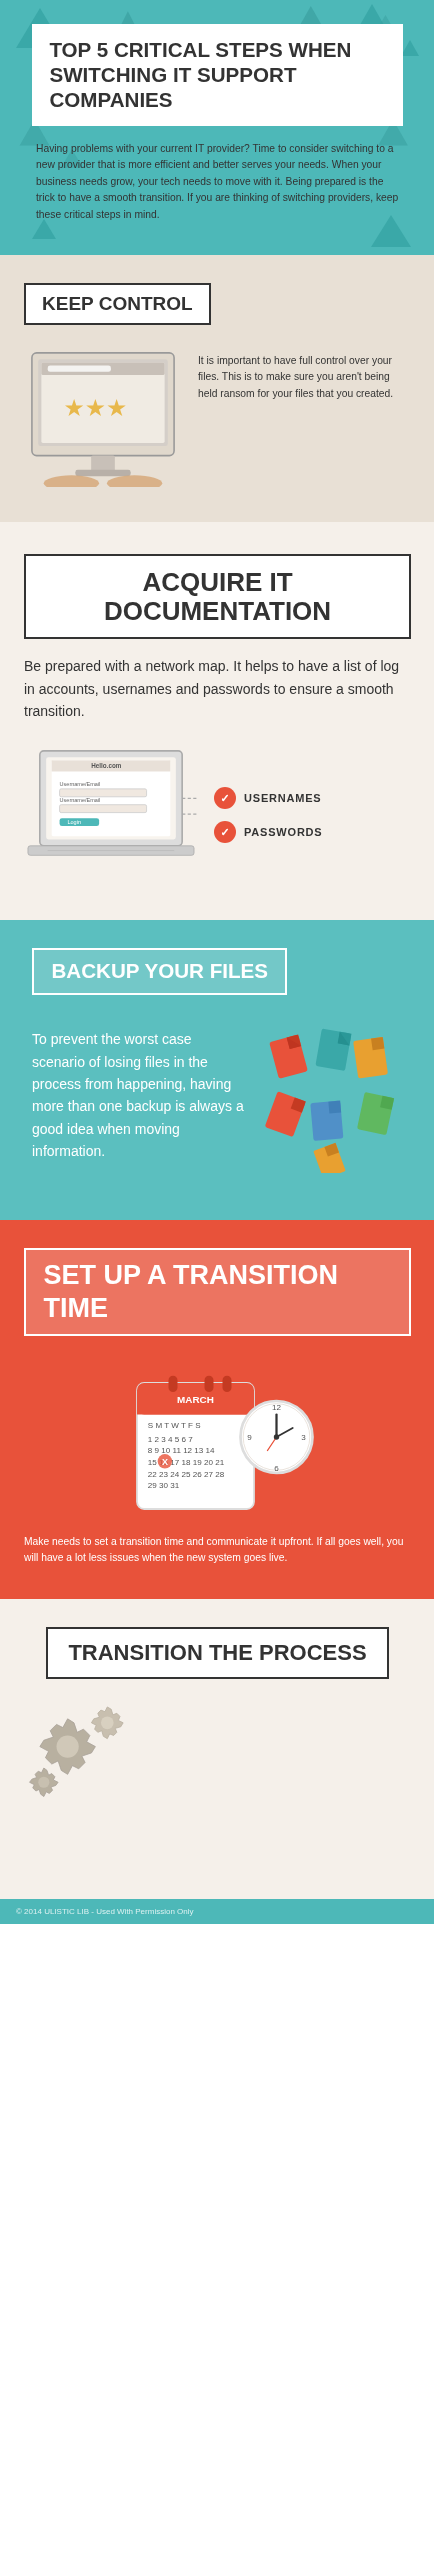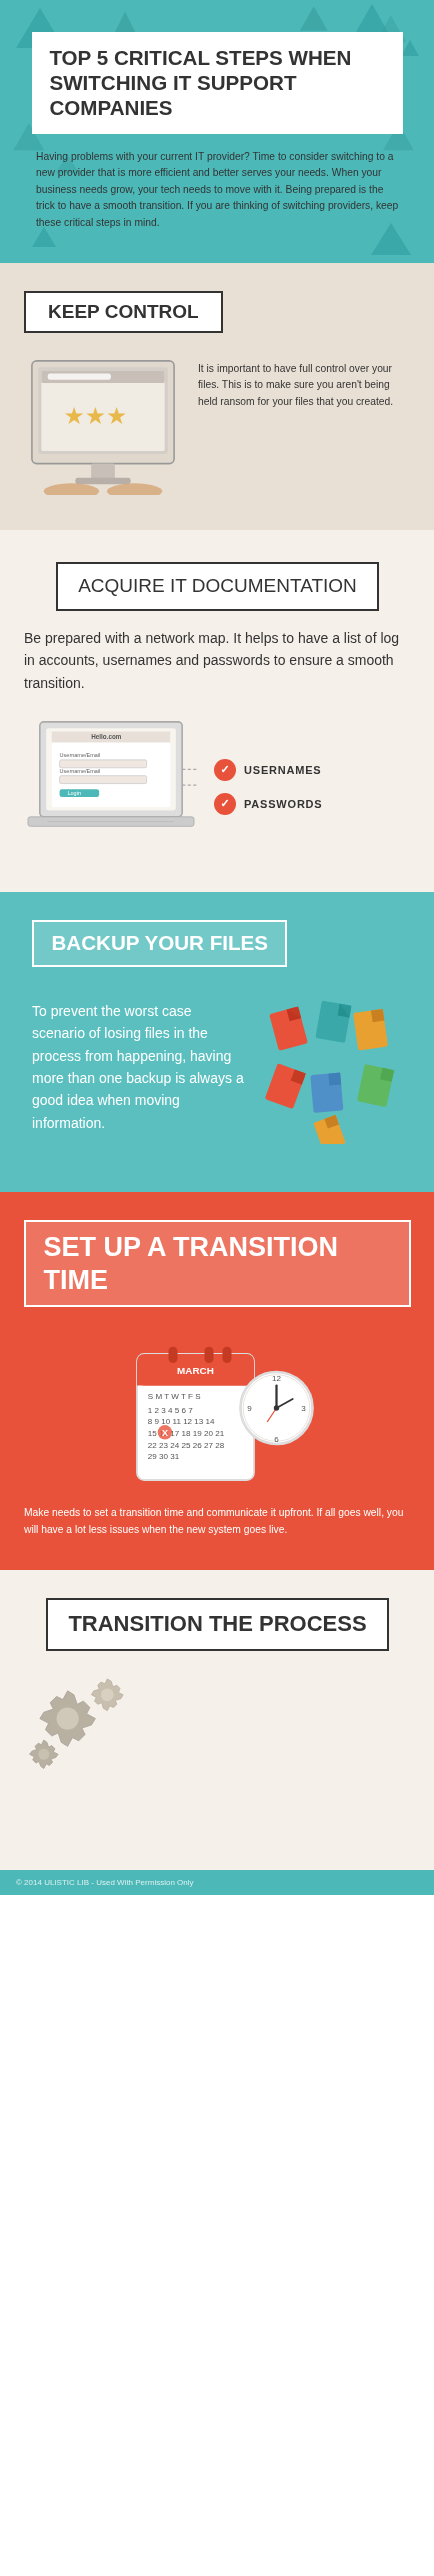--- a/index.html
+++ b/index.html
@@ -30,21 +30,21 @@
     .tri-teal-1 { border-left: 24px solid transparent; border-right: 24px solid transparent; border-bottom: 40px solid #3aa8a8; top: 8px; left: 16px; }
     .tri-teal-2 { border-left: 16px solid transparent; border-right: 16px solid transparent; border-bottom: 28px solid #3aa8a8; top: 4px; right: 47px; }
     .tri-teal-3 { border-left: 12px solid transparent; border-right: 12px solid transparent; border-bottom: 20px solid #3aa8a8; bottom: 16px; left: 32px; }
     .tri-teal-4 { border-left: 20px solid transparent; border-right: 20px solid transparent; border-bottom: 32px solid #3aa8a8; bottom: 8px; right: 24px; }
     .tri-teal-5 { border-left: 9.5px solid transparent; border-right: 9.5px solid transparent; border-bottom: 16px solid #3aa8a8; top: 40px; right: 16px; }
 
     .header-title-box {
       background: white;
       padding: 14.2px 17.4px;
       display: inline-block;
-      margin-top: 8px;
+      margin-top: 0;
       position: relative;
       z-index: 2;
     }
     .header-title-box h1 {
       font-size: 20.6px;
       font-weight: 900;
       color: #333;
       line-height: 1.2;
       text-transform: uppercase;
     }
@@ -60,21 +60,21 @@
 
     
     .section-keep-control {
       background-color: #e8e0d5;
       padding: 28px 24px 32px;
       min-height: 237px;
     }
     .section-title-box {
       background: white;
       border: 2.4px solid #333;
-      padding: 8px 22px;
+      padding: 8px 16px;
       display: inline-block;
       margin-bottom: 20px;
     }
     .section-title-box h2 {
       font-size: 19px;
       font-weight: 900;
       color: #333;
       text-transform: uppercase;
     }
     .keep-control-content {
@@ -105,22 +105,22 @@
     }
     .acquire-title-box {
       background: white;
       border: 2.4px solid #333;
       padding: 12px 20px;
       display: inline-block;
       margin-bottom: 16px;
       text-align: center;
     }
     .acquire-title-box h2 {
-      font-size: 19px;
-      font-weight: 400;
+      font-size: 26px;
+      font-weight: 700;
       color: #333;
       text-transform: uppercase;
       line-height: 1.1;
     }
     .acquire-text {
       font-size: 14px;
       color: #333;
       line-height: 1.6;
       margin-bottom: 20px;
     }

